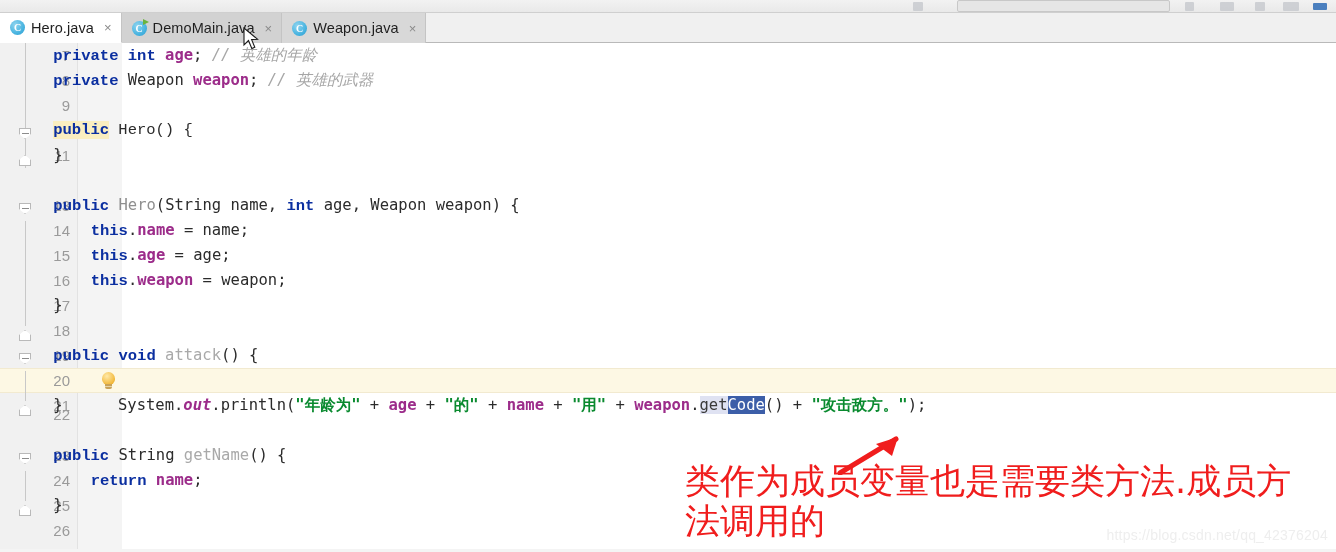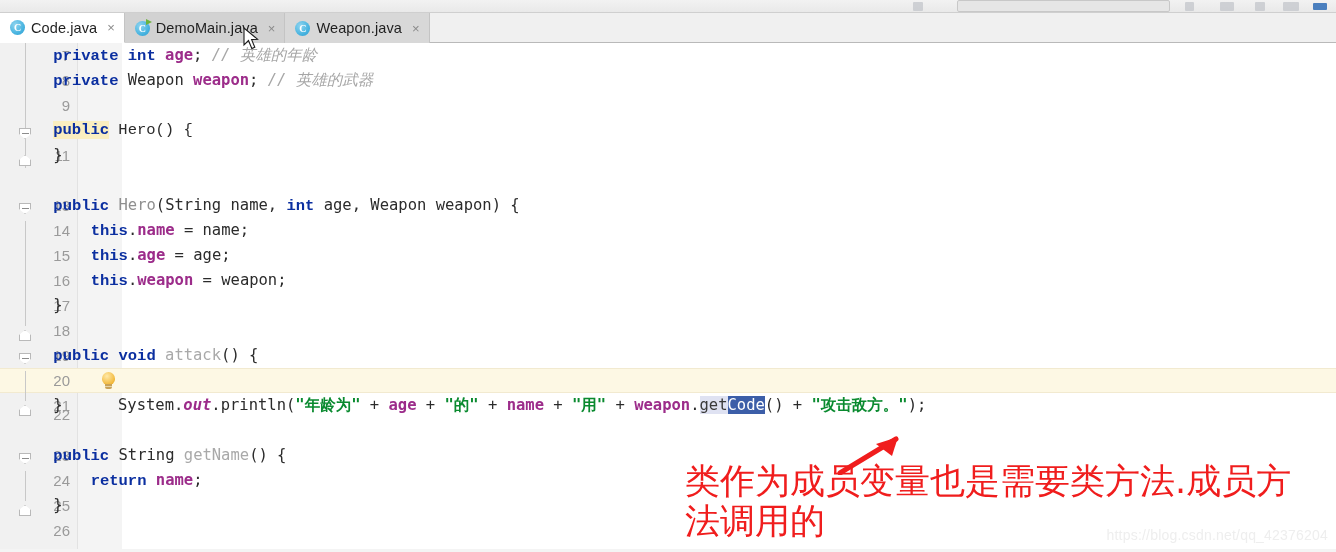--- a/index.html
+++ b/index.html
@@ -315,21 +315,21 @@
     <div class="tb-blue"></div>
   </div>
 
   <div class="tabbar">
 
     <div class="tab active">
       <span class="cls-ico">
         <span class="disc"></span>
           <span class="cee">C</span>
       </span>
-      <span class="tab-label">Code.java</span>
+      <span class="tab-label">Hero.java</span>
       <span class="tab-close">×</span>
     </div>
 
     <div class="tab hover">
       <span class="cls-ico">
         <span class="disc"></span>
           <span class="cee">C</span>
           <span class="runmark"></span>
       </span>
       <span class="tab-label">DemoMain.java</span>

